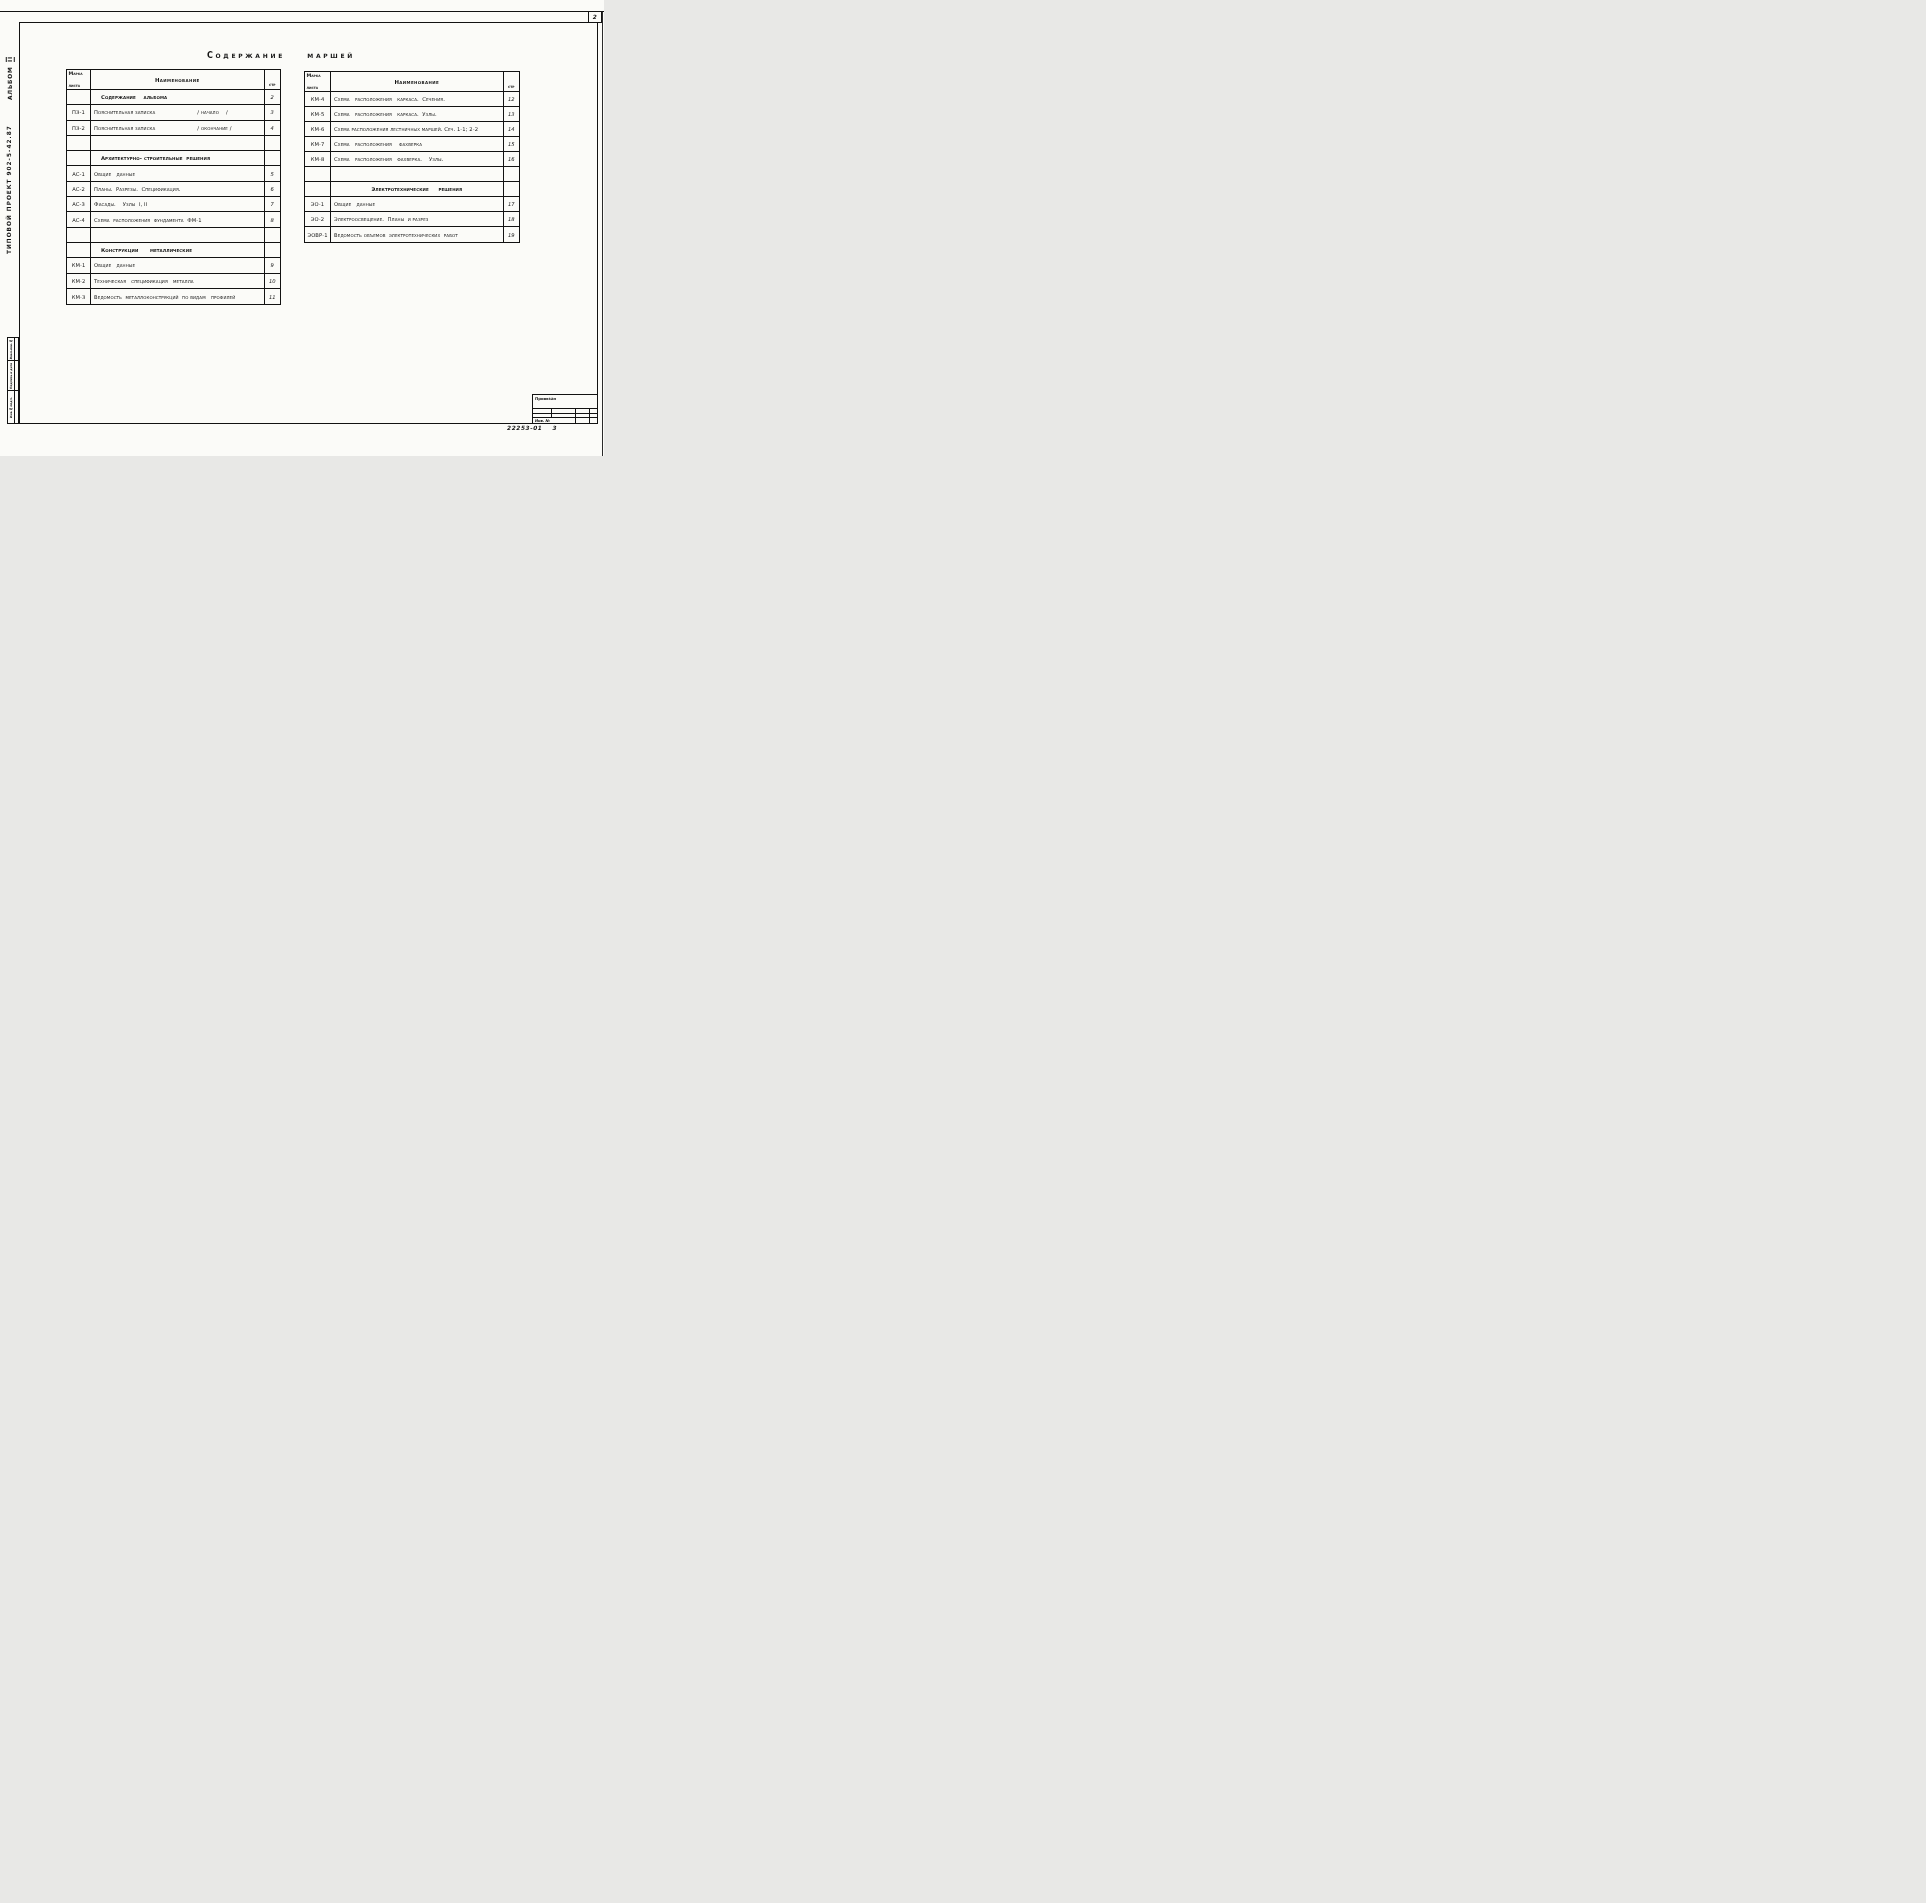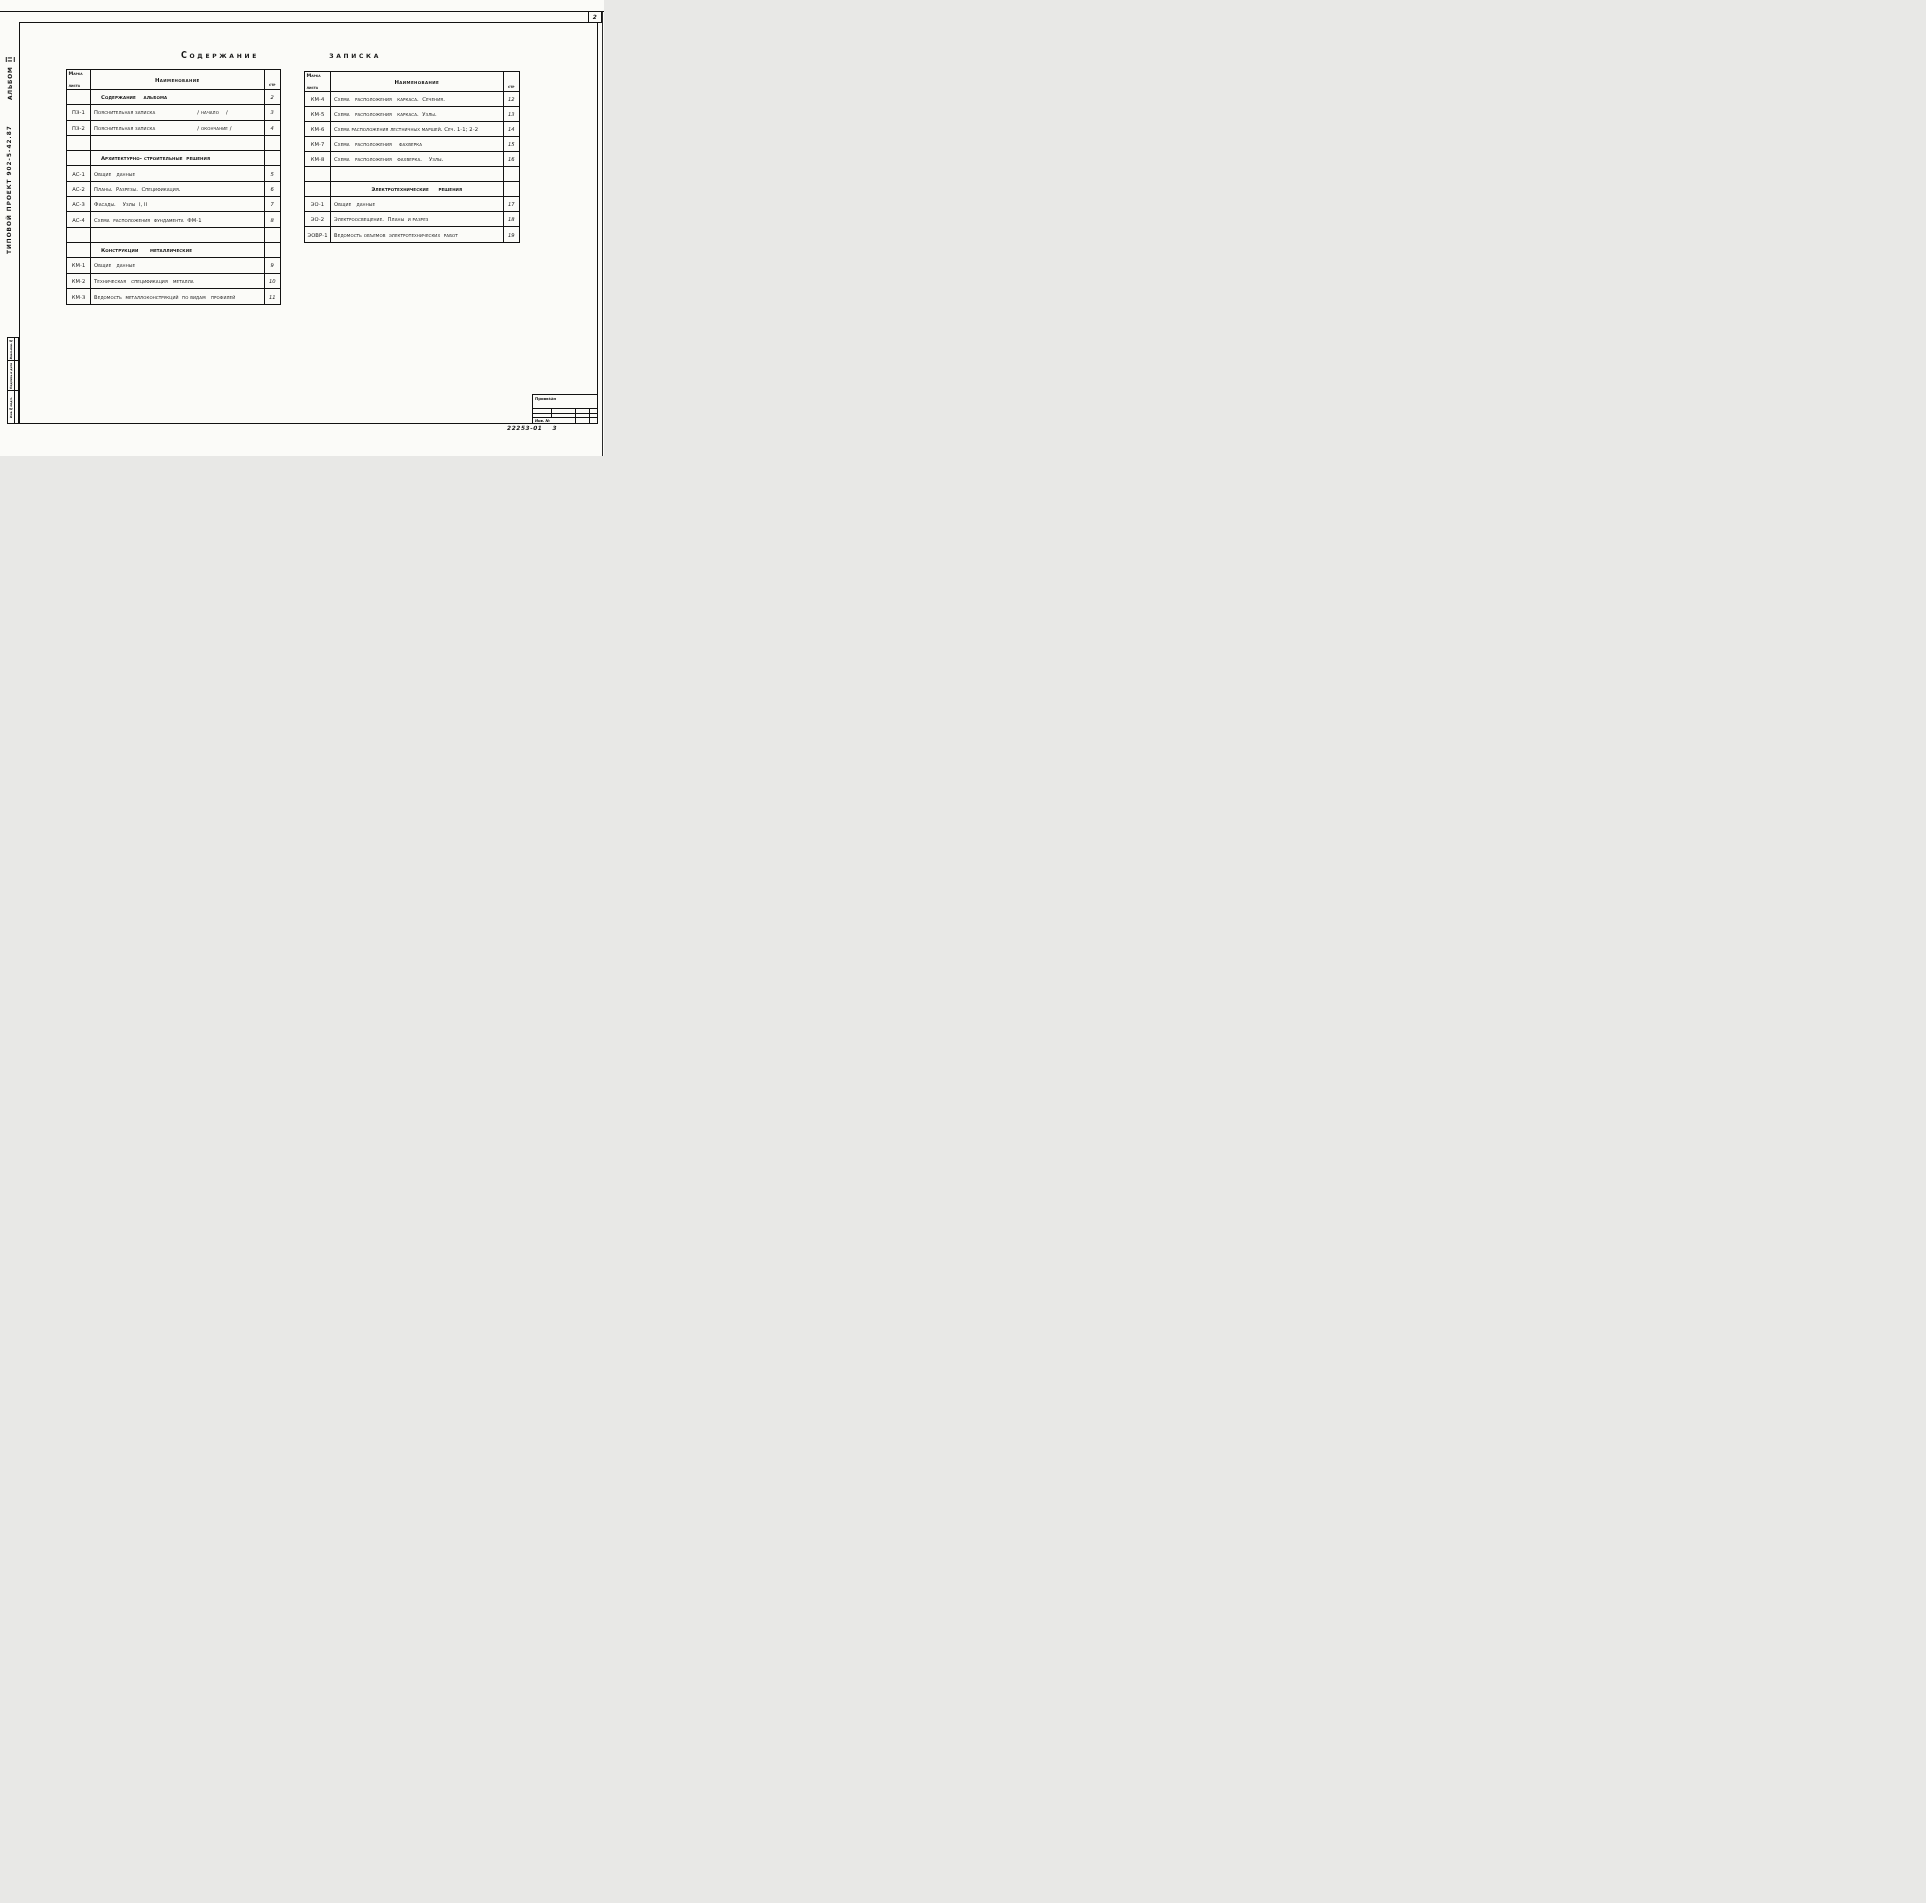--- a/index.html
+++ b/index.html
@@ -30,21 +30,21 @@
   
   .left-stamp{position:absolute;left:7.3px;top:337px;width:12px;height:87px;
     border:0.8px solid #121212;box-sizing:border-box;}
   .ls-divider{position:absolute;left:5.4px;top:0;bottom:0;width:0.8px;background:#121212;}
   .ls-row{position:absolute;left:0;right:0;height:0.8px;background:#121212;}
   .ls-label{position:absolute;left:0;width:5.4px;writing-mode:vertical-rl;
     transform:rotate(180deg);font-size:2.9px;font-style:italic;font-weight:bold;
     display:flex;align-items:center;justify-content:center;text-align:center;white-space:nowrap;}
   
   .title{position:absolute;left:181px;top:51px;width:200px;
-    display:flex;justify-content:space-between;gap:22.3px;
+    display:flex;justify-content:center;gap:22.3px;
     font-size:8px;font-weight:bold;letter-spacing:2.7px;font-variant:small-caps;}
   
   .doc-table{position:absolute;border:1.2px solid #121212;box-sizing:border-box;
     font-variant:small-caps;}
   .left-table{left:66px;top:69px;width:215px;}
   .right-table{left:304px;top:71px;width:216px;}
   .thead{display:flex;border-bottom:1.2px solid #121212;height:20px;box-sizing:border-box;}
   .th-mark{width:24px;border-right:0.8px solid #121212;box-sizing:border-box;
     font-size:4.8px;font-weight:bold;padding:1.2px 0.8px 1.2px 1.5px;
     display:flex;flex-direction:column;justify-content:space-between;}
@@ -101,21 +101,21 @@
     <div class="ls-divider"></div>
     <div class="ls-row" style="top:22.3px;"></div>
     <div class="ls-row" style="top:52px;"></div>
     <div class="ls-label" style="top:0;height:22.3px;">Взам.инв.№</div>
     <div class="ls-label" style="top:23px;height:29px;">Подпись и дата</div>
     <div class="ls-label" style="top:53px;height:33px;">Инв.№подл.</div>
   </div>
 
   <div class="title">
     <span>Содержание</span>
-    <span>записка</span>
+    <span>маршей</span>
   </div>
 
   <div class="doc-table left-table">
     <div class="thead">
       <div class="th-mark">
         <span>Марка</span>
         <span>листа</span>
       </div>
       <div class="th-name">Наименование</div>
       <div class="th-page">стр</div>

